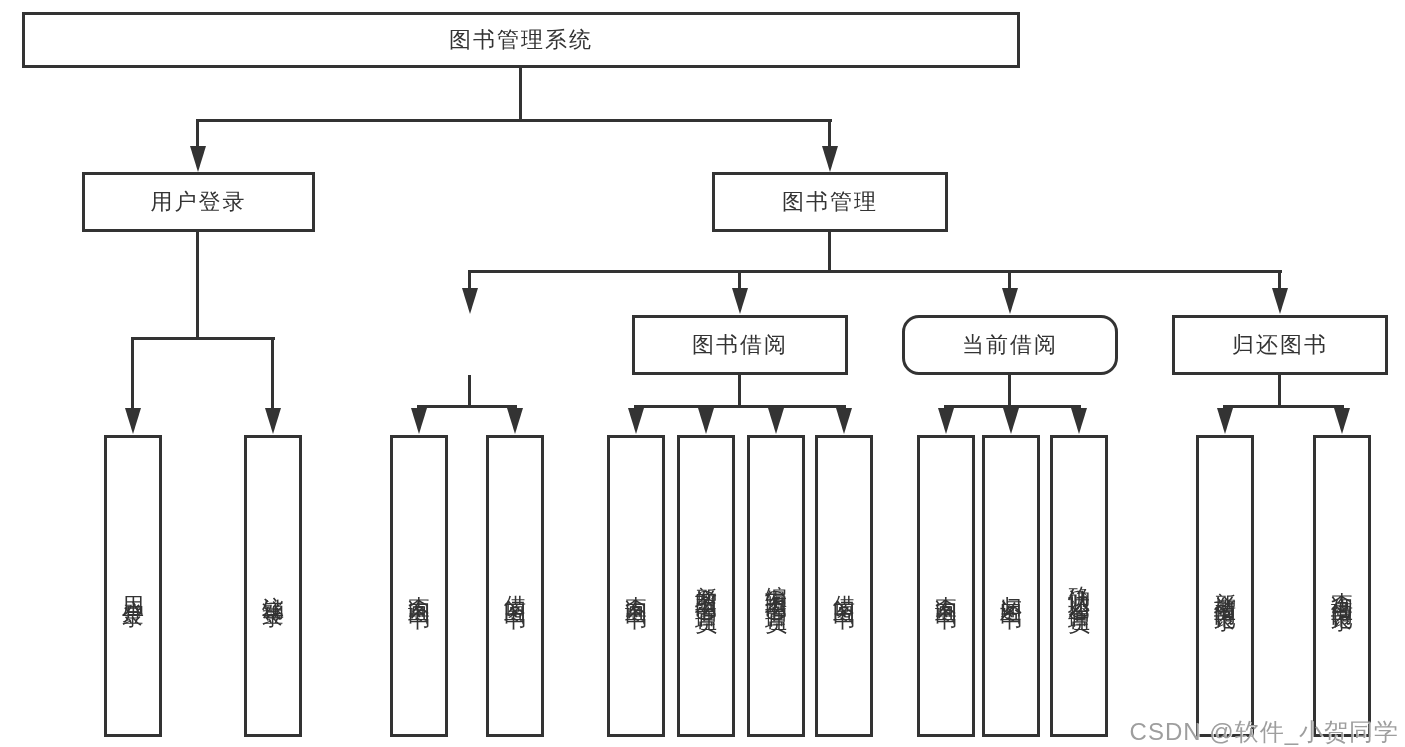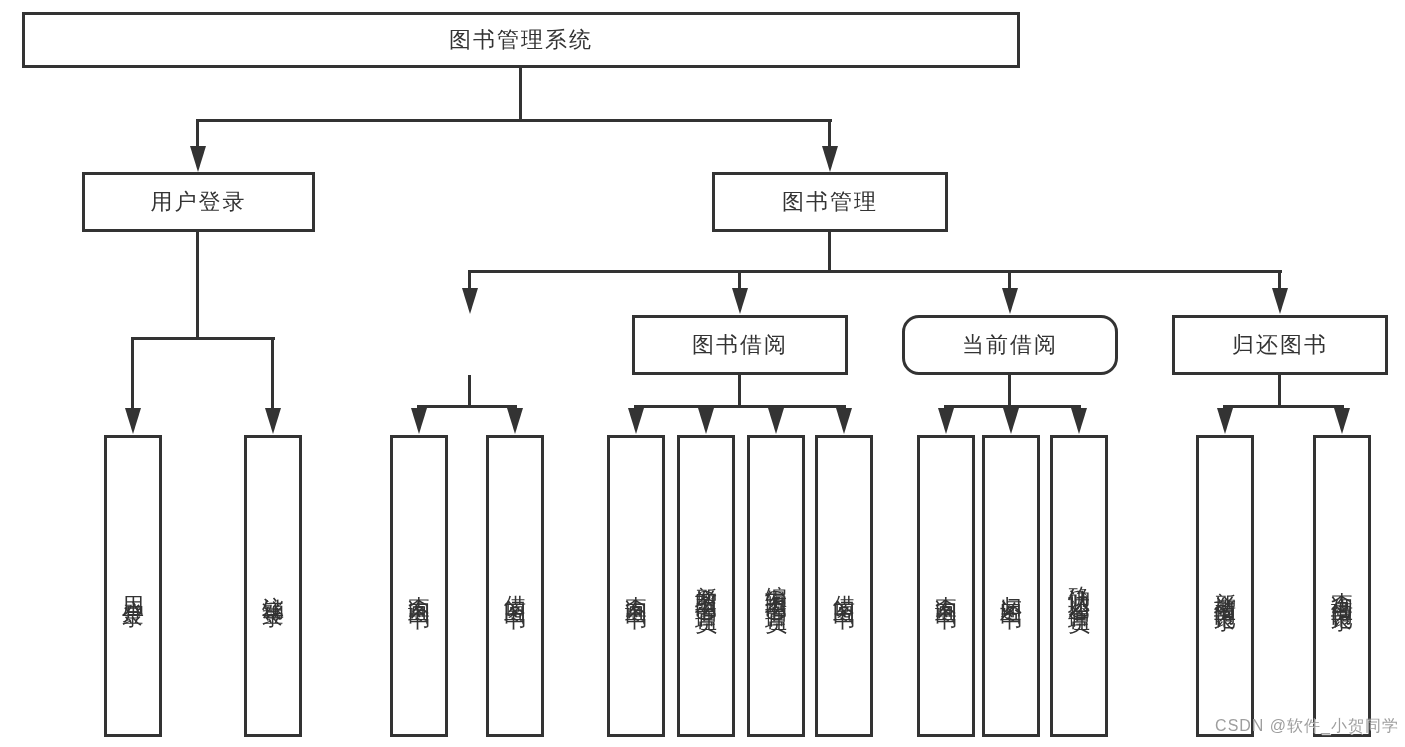--- a/index.html
+++ b/index.html
@@ -17,21 +17,21 @@
     writing-mode:vertical-rl;text-orientation:mixed;letter-spacing:4px;line-height:1;
   }
   .vline{position:absolute;width:3px;background:#333333;}
   .hline{position:absolute;height:3px;background:#333333;}
   .arrow{
     position:absolute;width:0;height:0;margin-left:-8px;
     border-left:8px solid transparent;border-right:8px solid transparent;
     border-top:26px solid #333333;
   }
   .watermark{
-    position:absolute;top:716px;right:6px;font-size:16px;color:#9e9e9e;
+    position:absolute;top:716px;right:6px;font-size:24px;color:#9e9e9e;
     letter-spacing:1px;text-shadow:1px 1px 0 rgba(255,255,255,0.85);z-index:5;
   }
 </style>
 </head>
 <body>
 
 <div class="canvas">
 
   <div class="node" style="left:22px;top:12px;width:998px;height:56px;">
     <span class="lbl">图书管理系统</span>

